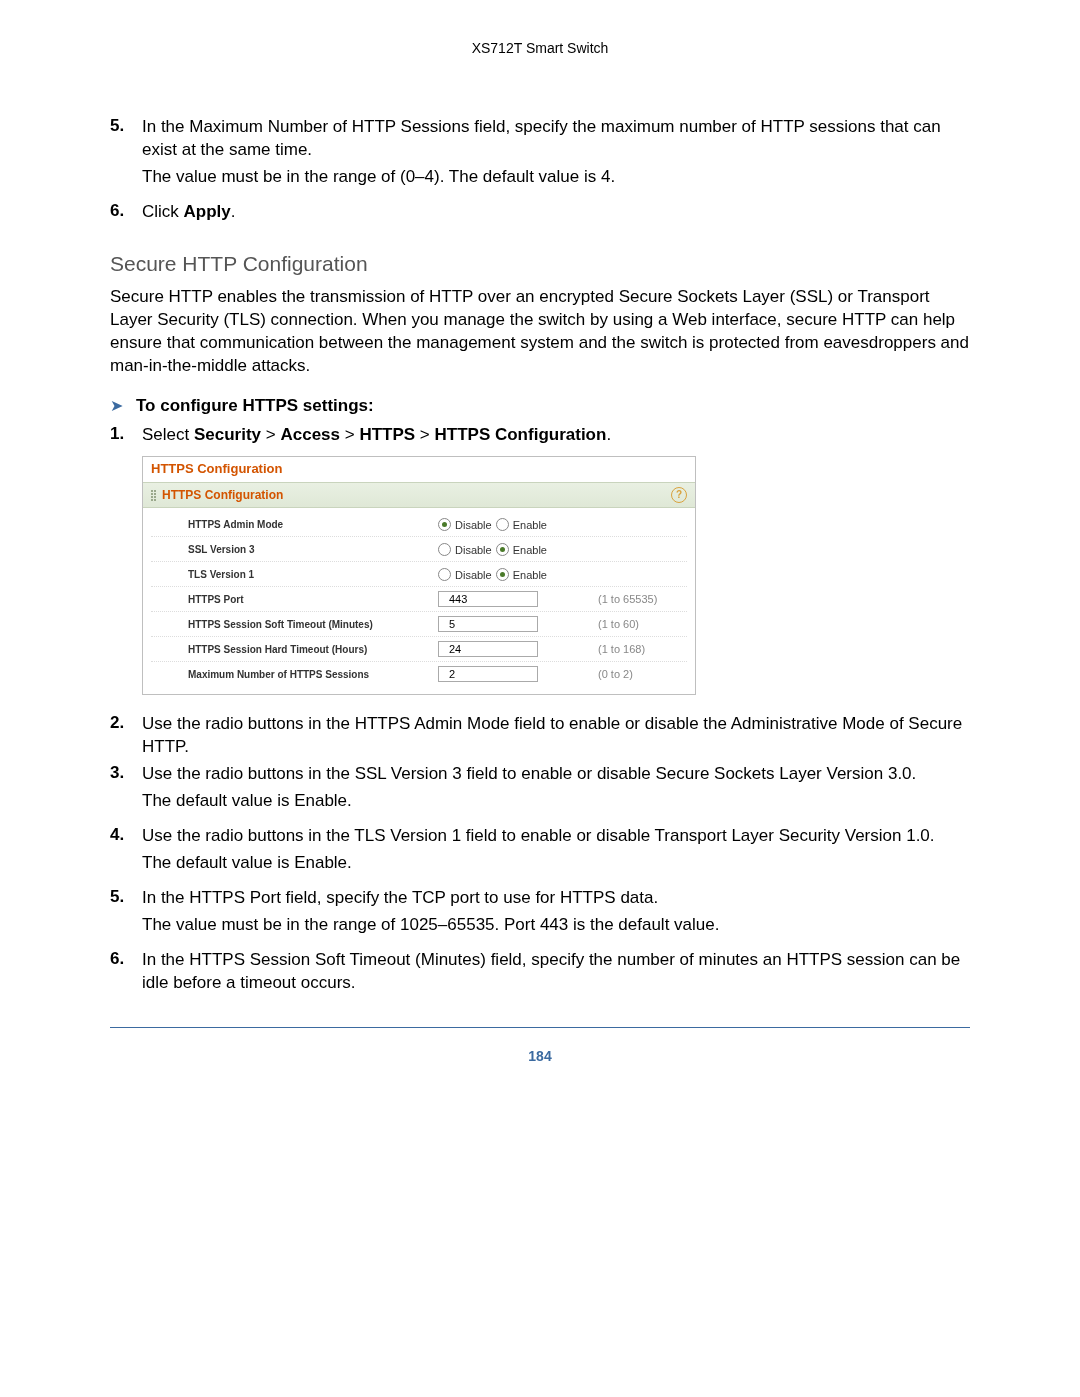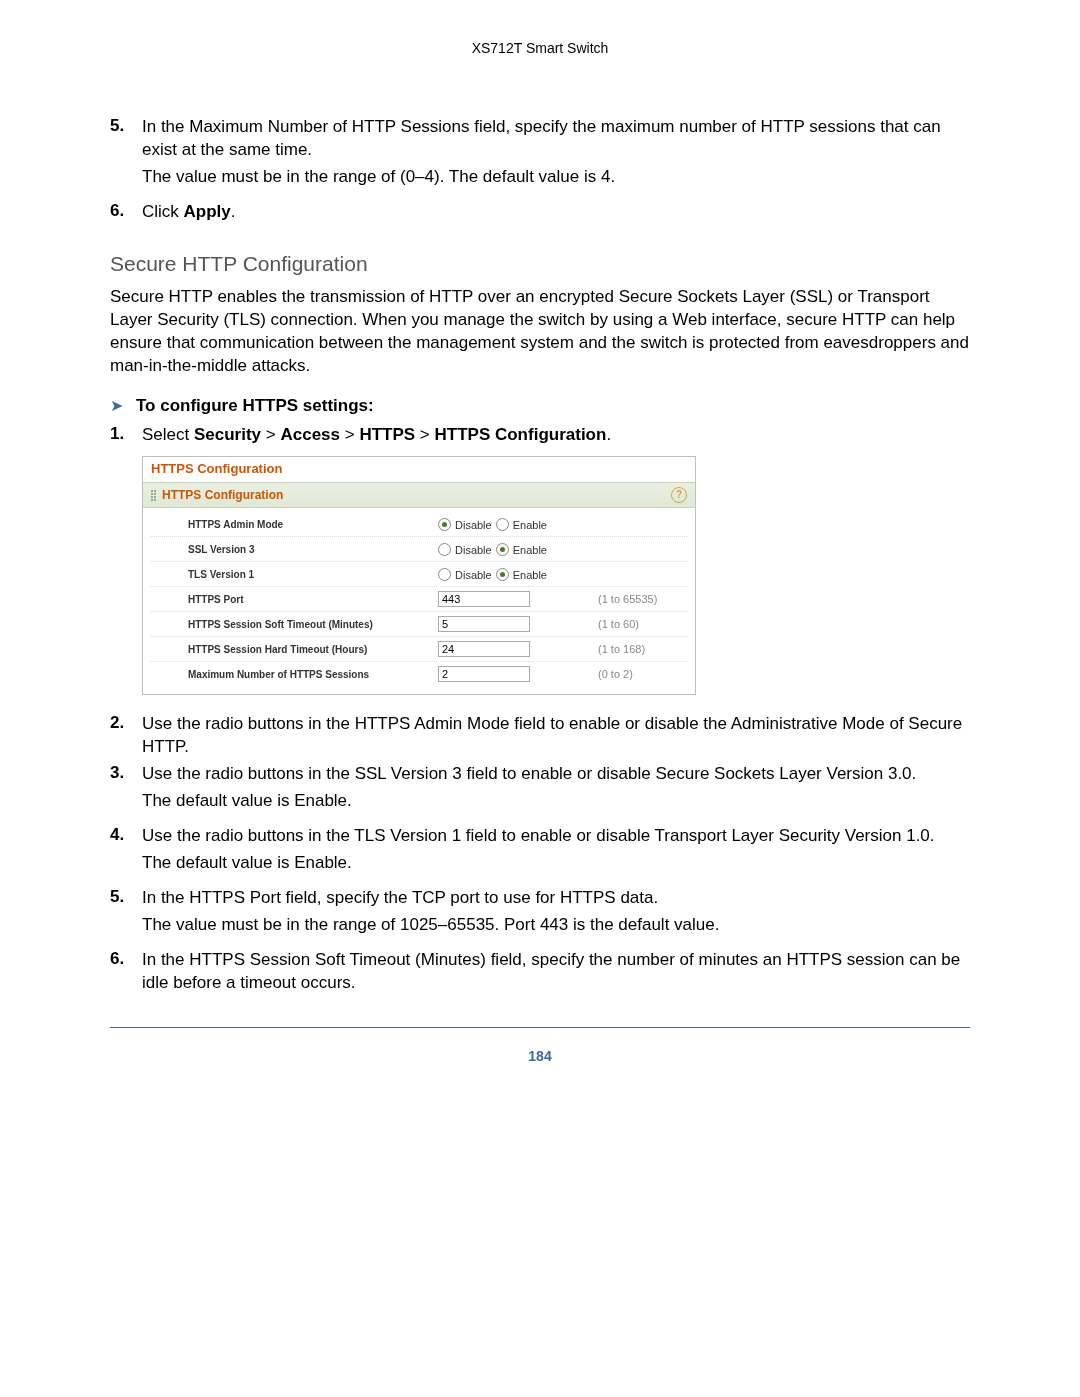--- a/index.html
+++ b/index.html
@@ -120,21 +120,21 @@
   .shot-row:last-child { border-bottom: none; }
   .shot-label { width: 250px; flex: 0 0 250px; font-weight: bold; font-size: 10px; margin-left: 37px; }
   .shot-ctrl { width: 160px; flex: 0 0 160px; display: flex; align-items: flex-end; gap: 4px; font-size: 11px; }
   .shot-hint { flex: 1; color: #888; font-size: 11px; }
   .radio {
     width: 11px; height: 11px; border: 1px solid #888; border-radius: 50%;
     display: inline-flex; align-items: center; justify-content: center; background: #fff;
   }
   .radio.checked::after { content: ""; width: 5px; height: 5px; background: #4a7a2a; border-radius: 50%; }
   .txt-in {
-    width: 92px; border: 1px solid #aaa; font-size: 11px; padding: 1px 3px;
+    width: 100px; border: 1px solid #aaa; font-size: 11px; padding: 1px 10px;
     box-sizing: border-box; background: #fff;
   }
 
   .footer-line {
     border-top: 1px solid #3b6aa0;
     margin-top: 32px;
     padding-top: 20px;
     text-align: center;
     color: #3b6aa0;
     font-weight: bold;

